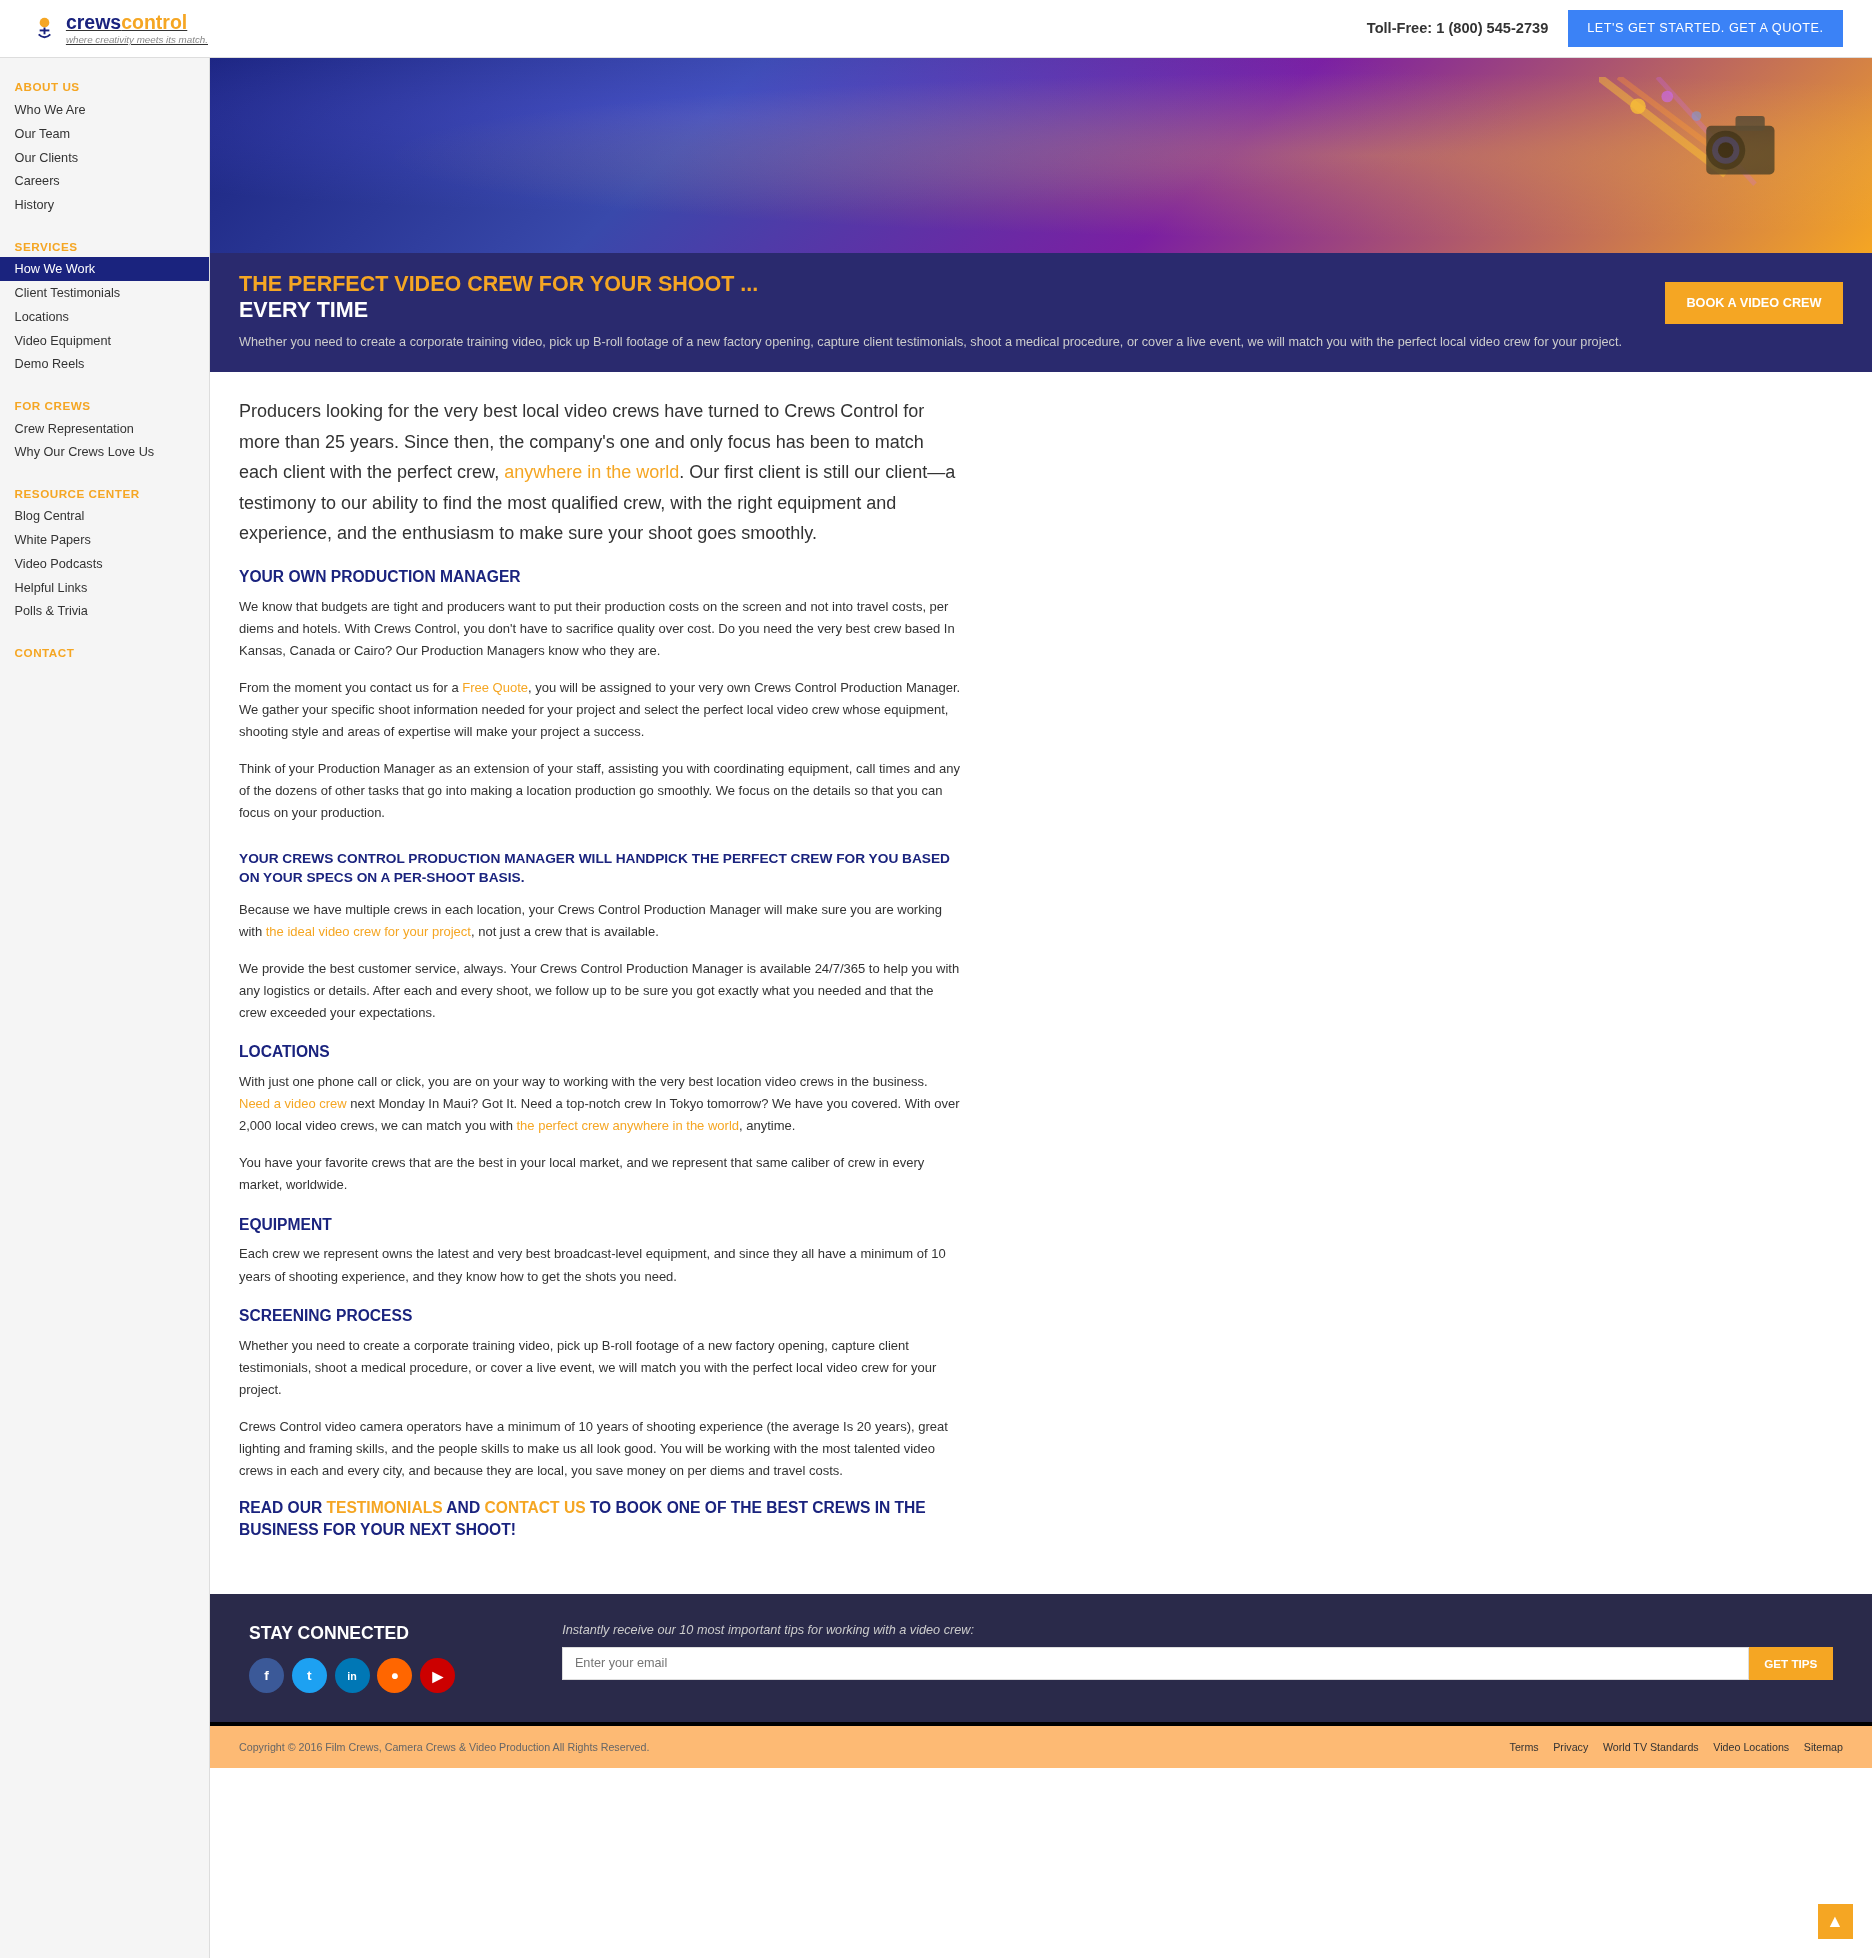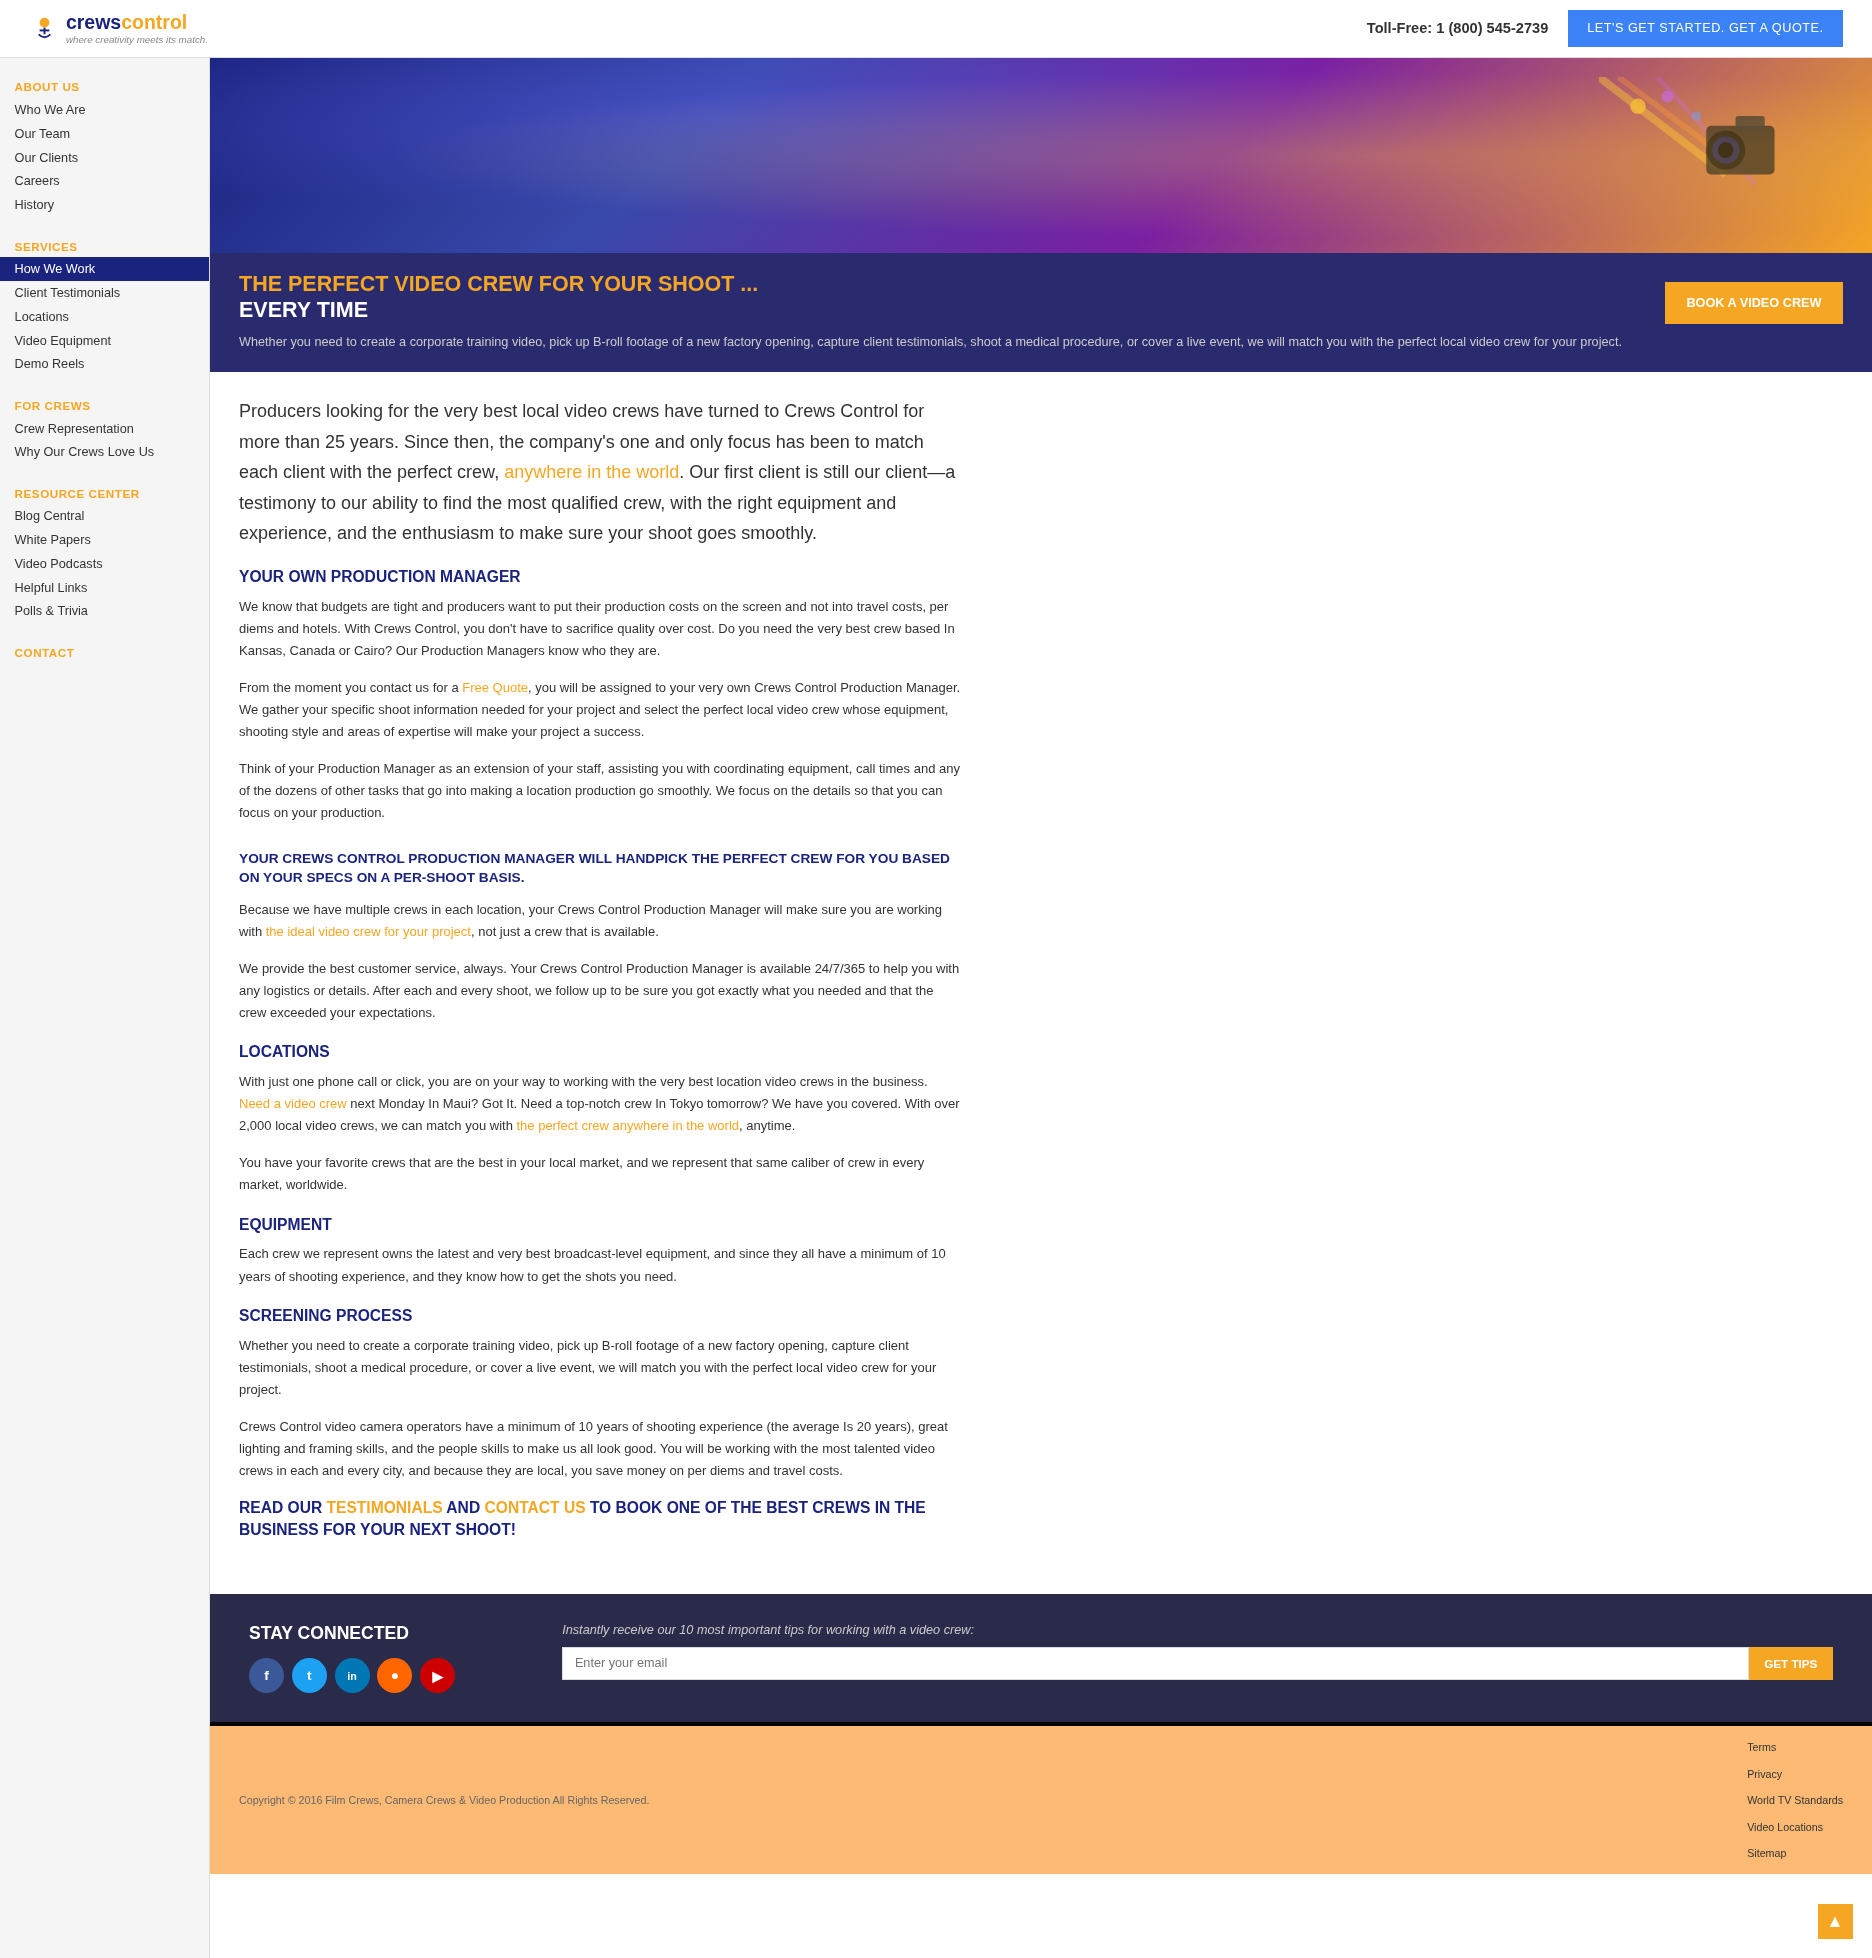--- a/index.html
+++ b/index.html
@@ -12,20 +12,21 @@
       justify-content: space-between;
       padding: 9.8px 29px;
       background: #fff;
       border-bottom: 1px solid #ddd;
       position: relative;
       z-index: 10;
     }
     .logo-area {
       display: flex;
       flex-direction: column;
+      text-decoration: underline;
     }
     .header-right {
       display: flex;
       align-items: center;
       gap: 19.5px;
     }
     .toll-free {
       font-size: 14.6px;
       font-weight: bold;
       color: #333;
@@ -277,21 +278,20 @@
       padding: 14.6px 29px;
       display: flex;
       align-items: center;
       justify-content: space-between;
       font-size: 10.7px;
       color: #666;
     }
     .footer-links {
       display: flex;
       gap: 14.6px;
-      flex-direction: column;
     }
     .footer-link {
       color: #333;
       text-decoration: none;
       cursor: pointer;
     }
 
     
     .back-to-top {
       position: fixed;

